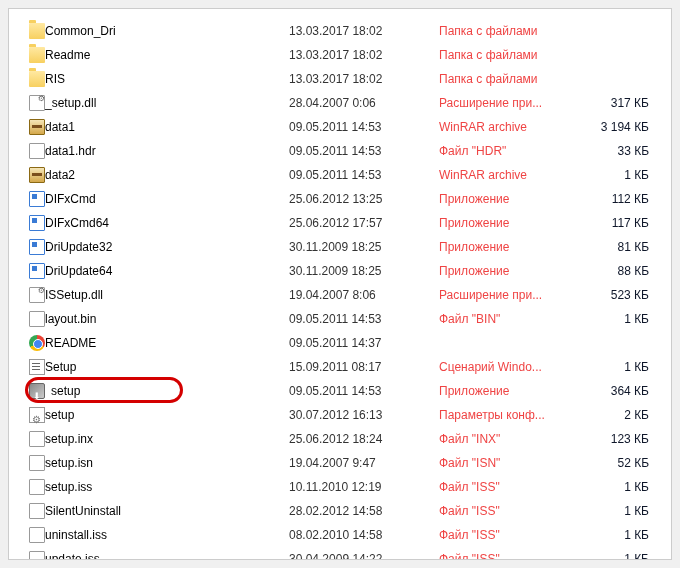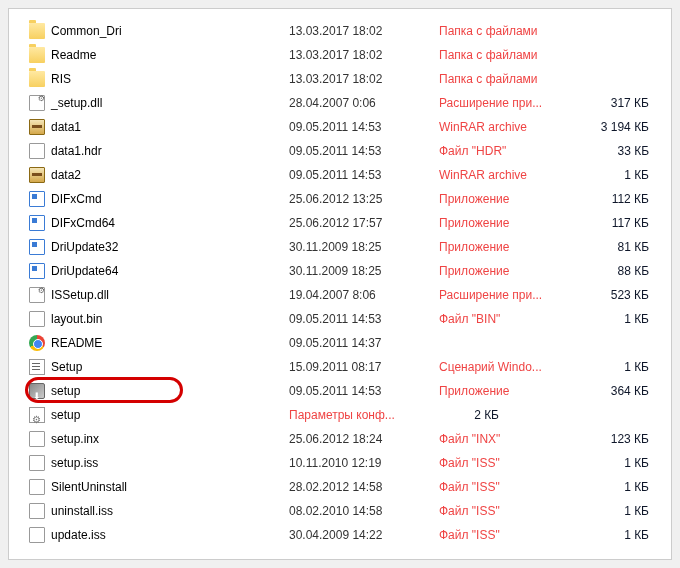--- a/index.html
+++ b/index.html
@@ -26,21 +26,20 @@
       display: flex;
       align-items: center;
       height: 24px;
       line-height: 24px;
       color: #000;
     }
     .col-name {
       display: flex;
       align-items: center;
       width: 260px;
-      gap: 6px;
       text-align: right;
     }
     .col-date { width: 150px; color: #333; }
     .col-type { width: 140px; color: #ef4444; }
     .col-size { width: 70px; text-align: right; color: #0f172a; }
     .icon {
       width: 16px;
       height: 16px;
       display: inline-block;
       flex-shrink: 0;
@@ -311,31 +310,41 @@
         </div>
         <div class="col-date">09.05.2011 14:53</div>
         <div class="col-type">Приложение</div>
         <div class="col-size">364 КБ</div>
       </div>
       <div class="file-row">
         <div class="col-name">
           <span class="icon icon-cfg"></span>
           <span>setup</span>
         </div>
+        <div class="col-date">30.07.2012 16:13</div>
         <div class="col-type">Параметры конф...</div>
         <div class="col-size">2 КБ</div>
       </div>
       <div class="file-row">
         <div class="col-name">
           <span class="icon icon-inx"></span>
           <span>setup.inx</span>
         </div>
         <div class="col-date">25.06.2012 18:24</div>
         <div class="col-type">Файл "INX"</div>
         <div class="col-size">123 КБ</div>
+      </div>
+      <div class="file-row">
+        <div class="col-name">
+          <span class="icon icon-isn"></span>
+          <span>setup.isn</span>
+        </div>
+        <div class="col-date">19.04.2007 9:47</div>
+        <div class="col-type">Файл "ISN"</div>
+        <div class="col-size">52 КБ</div>
       </div>
       <div class="file-row">
         <div class="col-name">
           <span class="icon icon-iss"></span>
           <span>setup.iss</span>
         </div>
         <div class="col-date">10.11.2010 12:19</div>
         <div class="col-type">Файл "ISS"</div>
         <div class="col-size">1 КБ</div>
       </div>

